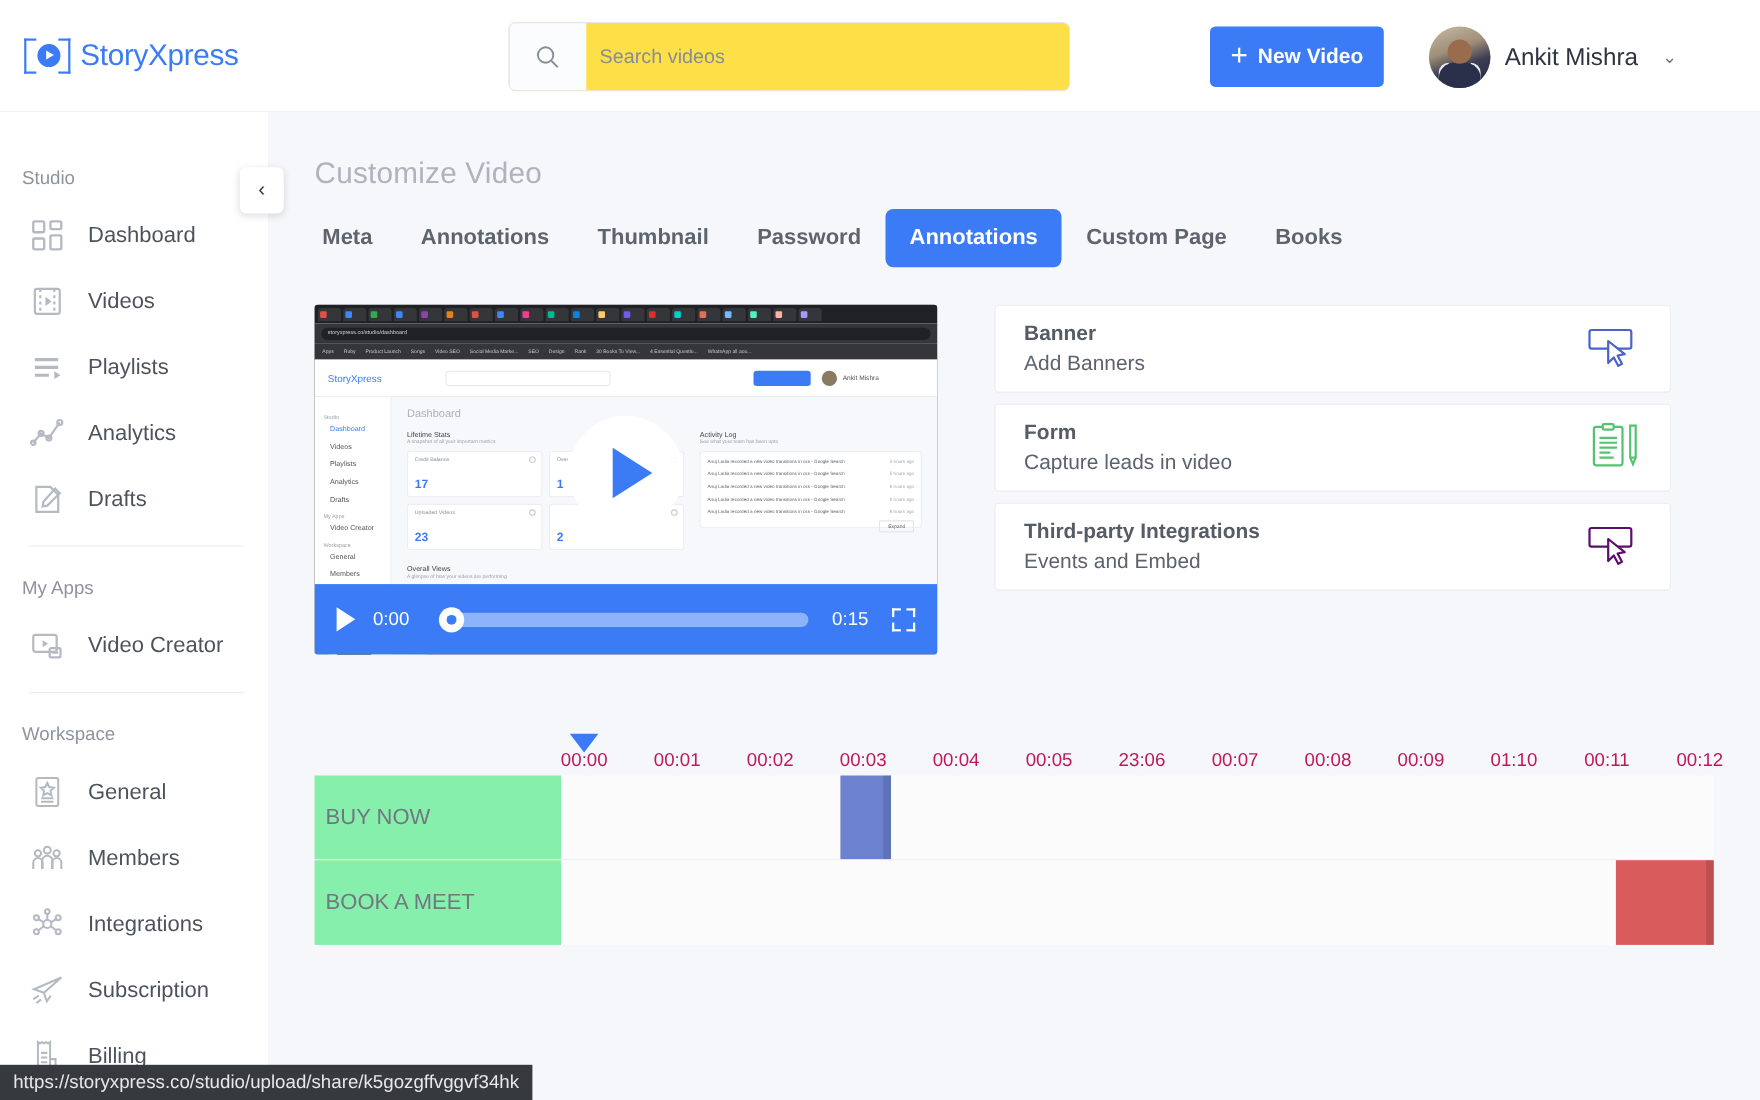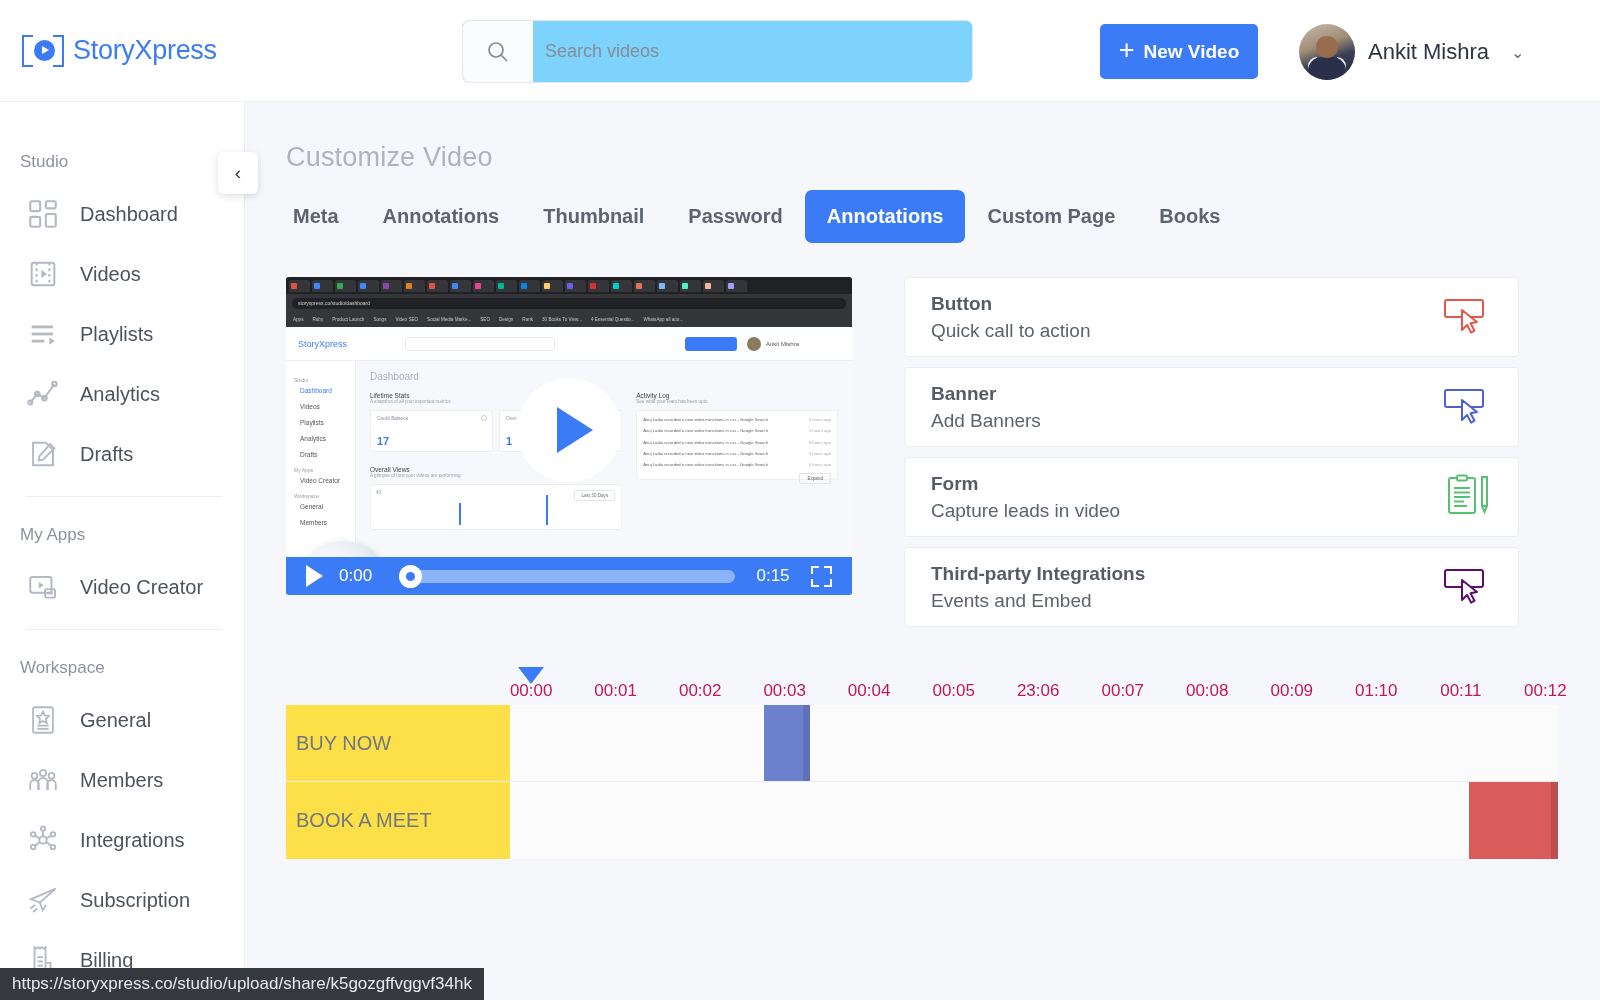--- a/index.html
+++ b/index.html
@@ -27,21 +27,21 @@
     border: 2.5px solid #3b7cf6; border-radius: 50%; background: #3b7cf6; }
   .brand-mark .circ:after {
     content: ""; position: absolute; left: 6px; top: 4.5px;
     border-left: 7px solid #ffffff; border-top: 4.5px solid transparent;
     border-bottom: 4.5px solid transparent;
   }
   .brand-name { font-size: 27px; color: #3b7cf6; letter-spacing: -0.3px; }
 
   .searchbox {
     position: absolute; left: 462px; top: 20px; width: 511px; height: 63px;
-    border: 1px solid #e3e6ec; border-radius: 7px; background: #7dd3fc;
+    border: 1px solid #e3e6ec; border-radius: 7px; background: #fde047;
     display: flex; align-items: center; overflow: hidden;
   }
   .search-icon-wrap {
     width: 70px; height: 100%; background: #fbfcfd;
     display: flex; align-items: center; justify-content: center;
   }
   .search-input {
     flex: 1; height: 100%; border: none; outline: none; font-size: 18px;
     color: #5c626c; font-family: "Liberation Sans", sans-serif; padding-left: 12px;
     background: transparent;
@@ -177,21 +177,21 @@
   .play-overlay {
     position: absolute; left: 50%; top: 48%; transform: translate(-50%,-50%);
     width: 104px; height: 104px; border-radius: 50%; background: rgba(255,255,255,.93);
     display: flex; align-items: center; justify-content: center;
   }
   .play-overlay:after {
     content: ""; border-left: 36px solid #3b7cf6;
     border-top: 23px solid transparent; border-bottom: 23px solid transparent; margin-left: 12px;
   }
   .vcontrols {
-    position: absolute; left: 0; bottom: 0; width: 100%; height: 38px;
+    position: absolute; left: 0; bottom: 0; width: 100%; height: 64px;
     background: #3b7cf6; display: flex; align-items: center; padding: 0 20px; gap: 16px;
   }
   .vbtn-play { width: 0; height: 0; border-left: 17px solid #fff; border-top: 11px solid transparent; border-bottom: 11px solid transparent; cursor: pointer; }
   .vtime { font-size: 17px; color: #fff; min-width: 44px; }
   .vtrack { flex: 1; height: 13px; border-radius: 7px; background: rgba(255,255,255,.42); position: relative; cursor: pointer; }
   .vknob { position: absolute; left: 0; top: -5px; width: 23px; height: 23px; border-radius: 50%; background: #fff; display:flex;align-items:center;justify-content:center; }
   .vknob:after { content:""; width: 9px; height: 9px; border-radius: 50%; background: #3b7cf6; }
   .vfs { width: 21px; height: 21px; position: relative; cursor: pointer; }
   .vfs i { position: absolute; width: 8px; height: 8px; border: 2.5px solid #fff; }
   .vfs i:nth-child(1){left:0;top:0;border-right:none;border-bottom:none;}
@@ -215,21 +215,21 @@
   .timeline { position: absolute; left: 41px; top: 565px; width: 1272px; }
   .tl-ruler { position: relative; height: 38px; margin-left: 224px; }
   .tl-tick { position: absolute; top: 14px; font-size: 17px; color: #be185d; transform: translateX(-50%); white-space: nowrap; }
   .tl-tick:after { content:""; position:absolute; left:50%; top: 24px; width:1px; height:8px; background:#d6d9e0; }
   .playhead { position: absolute; top: 0; width: 0; height: 0;
     border-left: 13px solid transparent; border-right: 13px solid transparent;
     border-top: 17px solid #3b7cf6; transform: translateX(-50%); cursor: pointer; }
   .tl-row { display: flex; height: 77px; border-bottom: 1px solid #eceef2; }
   .tl-row:last-child { border-bottom: none; }
   .tl-label {
-    width: 224px; background: #fde047; display: flex; align-items: center;
+    width: 224px; background: #86efac; display: flex; align-items: center;
     padding-left: 10px; font-size: 20px; color: #72787f;
     white-space: nowrap; overflow: hidden;
   }
   .tl-lane { flex: 1; background: #fbfbfc; position: relative; }
   .clip { position: absolute; top: 0; height: 100%; cursor: pointer; }
   .clip:after { content:""; position: absolute; right: 0; top: 0; width: 7px; height: 100%; background: rgba(0,0,0,.12); }
 
   
   .statusbar {
     position: absolute; left: 0; bottom: 0; height: 32px; padding: 0 12px;
@@ -552,20 +552,32 @@
                   <div class="ic-cards2">
                     <div class="ic-card">
                       <div class="k">Credit Balance</div>
                         <div class="o"></div>
                       <div class="v">17</div>
                     </div>
                     <div class="ic-card">
                       <div class="k">Over</div>
                         <div class="o"></div>
                       <div class="v">1</div>
+                    </div>
+                  </div>
+                  <div class="ic-cards2">
+                    <div class="ic-card">
+                      <div class="k">Uploaded Videos</div>
+                        <div class="o"></div>
+                      <div class="v">23</div>
+                    </div>
+                    <div class="ic-card">
+                      <div class="k"></div>
+                        <div class="o"></div>
+                      <div class="v">2</div>
                     </div>
                   </div>
                   <div class="ov">
                     <div class="ic-t">Overall Views</div>
                     <div class="ic-s">A glimpse of how your videos are performing</div>
                     <div class="ov-card">
                       <div class="ov-sel">Last 30 Days</div>
                       <div style="font-size:4.6px;color:#9aa0aa;">40</div>
                       <div class="ov-bar" style="left:35%;height:22px;"></div>
                       <div class="ov-bar" style="left:70%;height:30px;"></div>
@@ -619,32 +631,20 @@
             <i></i>
             <i></i>
             <i></i>
             <i></i>
           </div>
       </div>
     </div>
 
     <div class="cards">
 
-      <div class="card">
-        <div>
-          <div class="card-title">Button</div>
-          <div class="card-sub">Quick call to action</div>
-        </div>
-        <div class="ic-click" style="color:#e2574c">
-          <div class="bx"></div>
-          <svg width="26" height="30" viewBox="0 0 26 30" style="position:absolute;left:15px;top:11px" fill="#fff" stroke="currentColor" stroke-width="2" stroke-linejoin="round">
-            <path d="M3 2l15 12-6.5 1.2 4 7.5-3.4 1.9-4-7.6L3 22z"></path>
-          </svg>
-        </div>
-      </div>
 
       <div class="card">
         <div>
           <div class="card-title">Banner</div>
           <div class="card-sub">Add Banners</div>
         </div>
         <div class="ic-click" style="color:#4a62c9">
           <div class="bx"></div>
           <svg width="26" height="30" viewBox="0 0 26 30" style="position:absolute;left:15px;top:11px" fill="#fff" stroke="currentColor" stroke-width="2" stroke-linejoin="round">
             <path d="M3 2l15 12-6.5 1.2 4 7.5-3.4 1.9-4-7.6L3 22z"></path>

